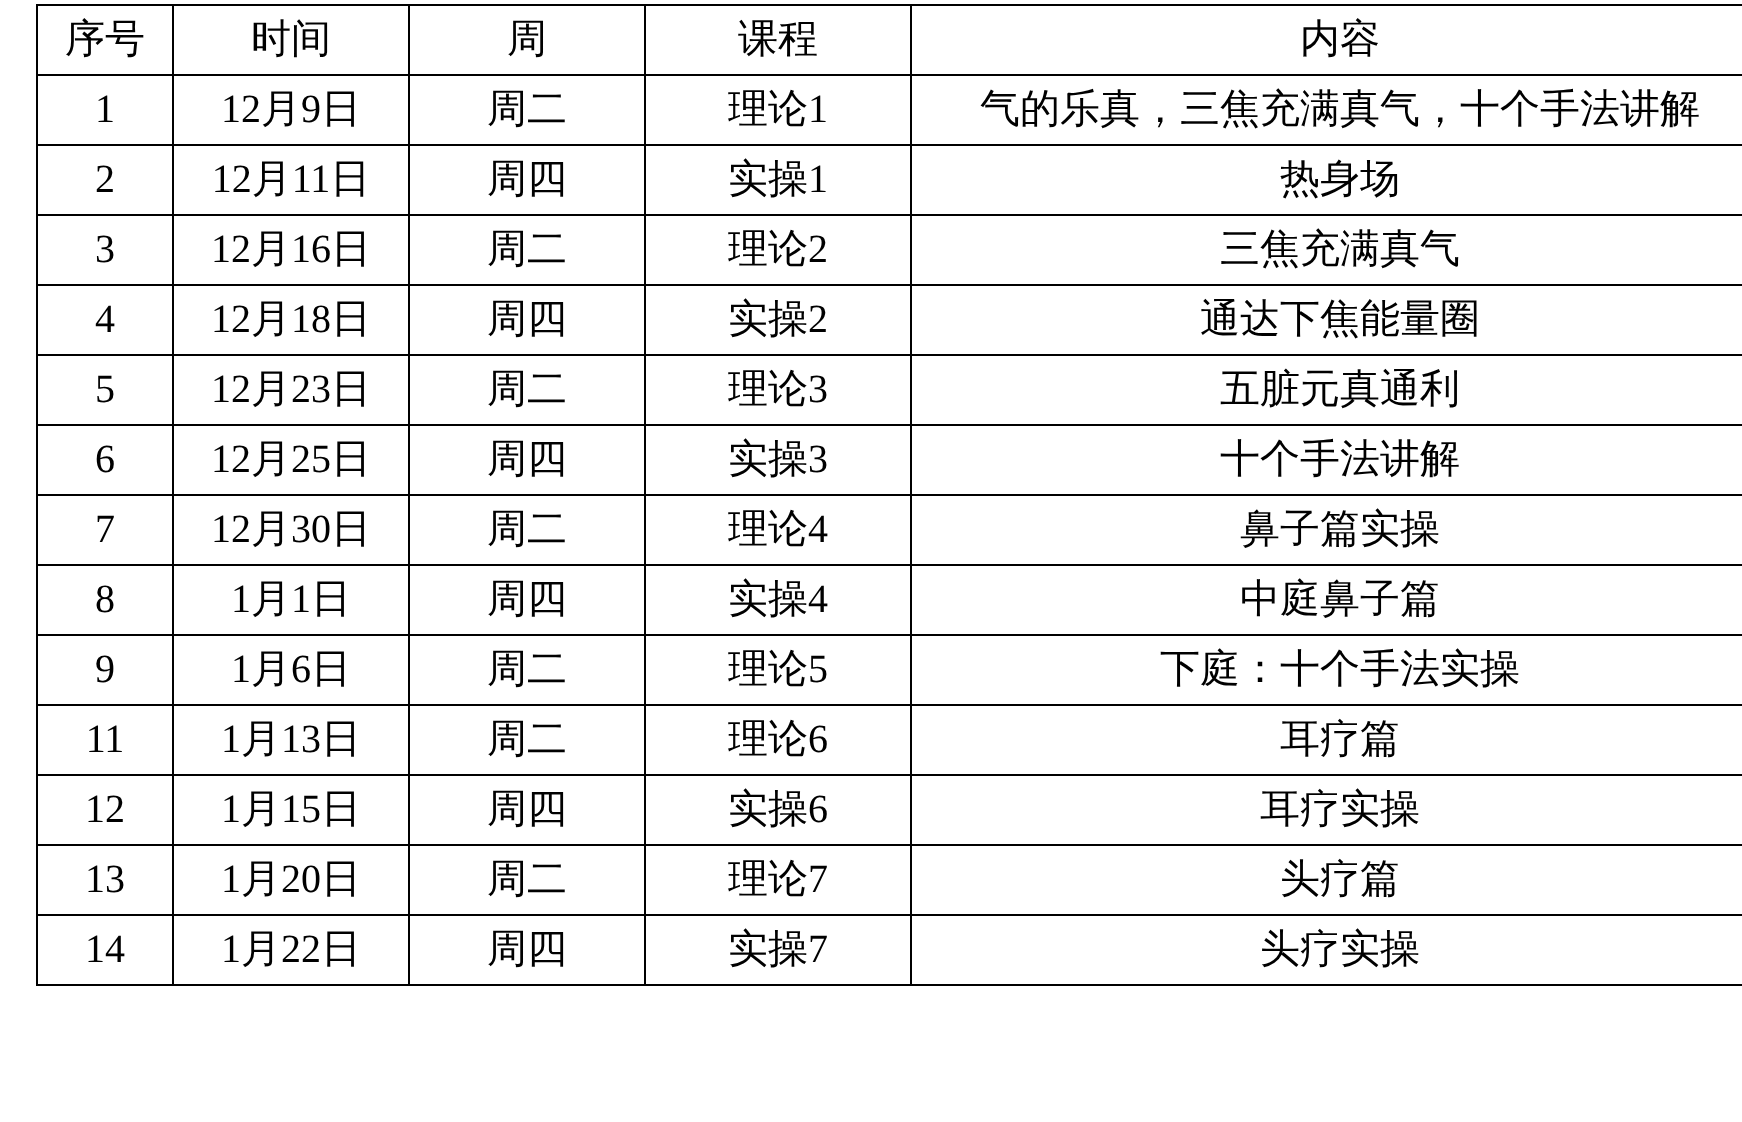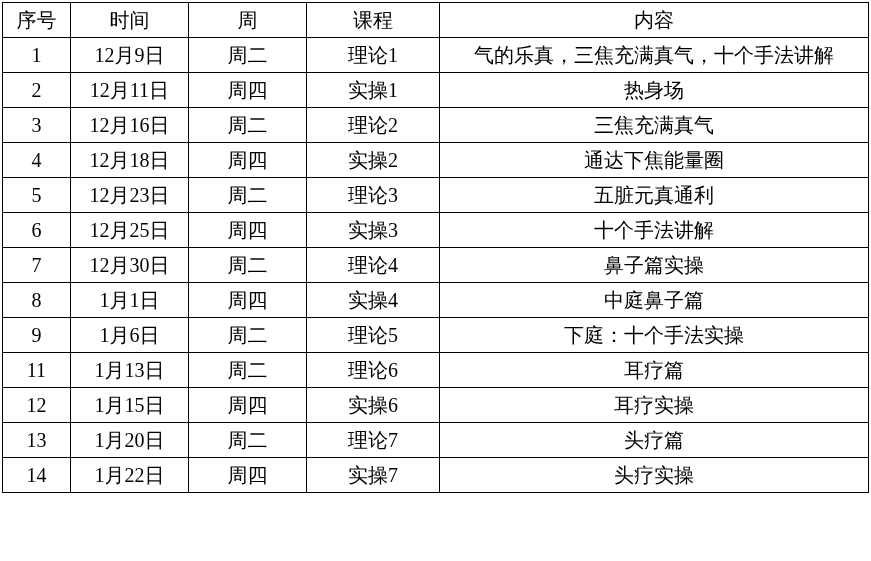--- a/index.html
+++ b/index.html
@@ -11,21 +11,21 @@
     width: 871px;
     height: 561px;
     font-family: "Liberation Serif", "DejaVu Serif", serif;
     color: #000000;
     overflow: hidden;
   }
   .sheet {
     width: 727px;
     height: 561px;
     box-sizing: border-box;
-    padding: 2px 2px 0 2px;
+    padding: 2px 2px 0 18px;
   }
   table.schedule {
     border-collapse: collapse;
     table-layout: fixed;
     width: 866px;
     margin: 0 auto;
   }
   table.schedule td,
   table.schedule th {
     border: 1px solid #000000;

